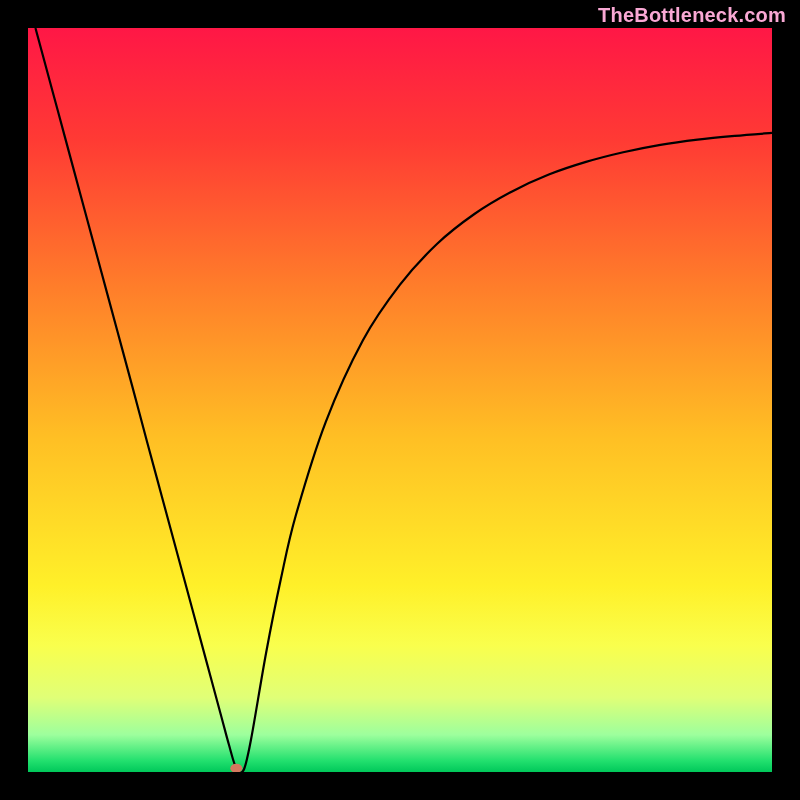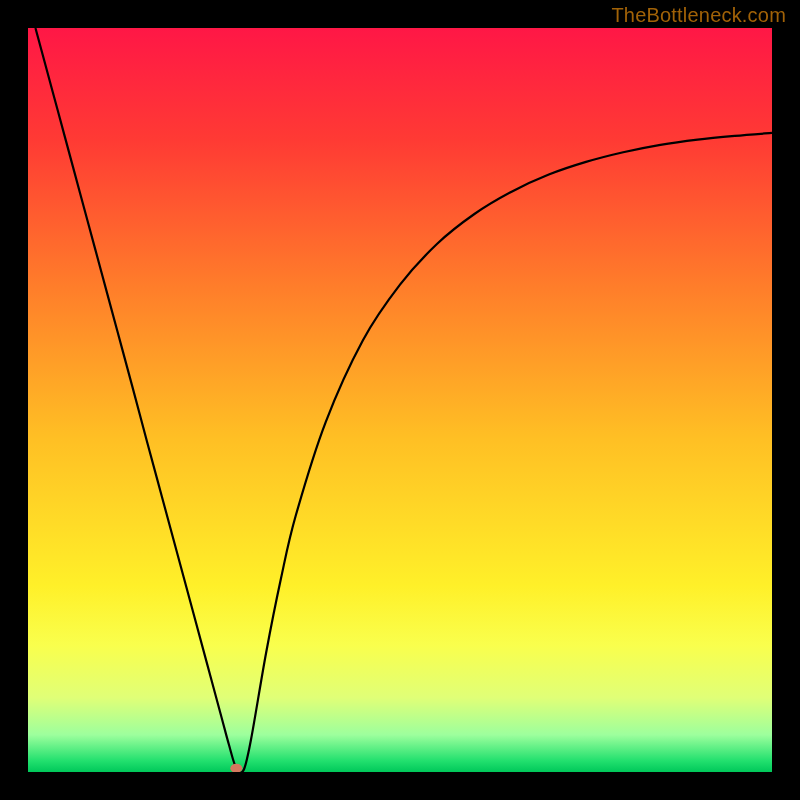--- a/index.html
+++ b/index.html
@@ -23,23 +23,23 @@
     position: absolute;
     left: 0;
     top: 0;
     width: 744px;
     height: 744px;
   }
   .attribution {
     position: absolute;
     top: 4px;
     right: 14px;
-    color: #a16207;
+    color: #f9a8d4;
     font-size: 20px;
-    font-weight: 400;
+    font-weight: 700;
     letter-spacing: 0.2px;
   }
   svg { display: block; }
 </style>
 </head>
 <body>
 
 <div class="attribution">TheBottleneck.com</div>
 
 <div class="frame">

